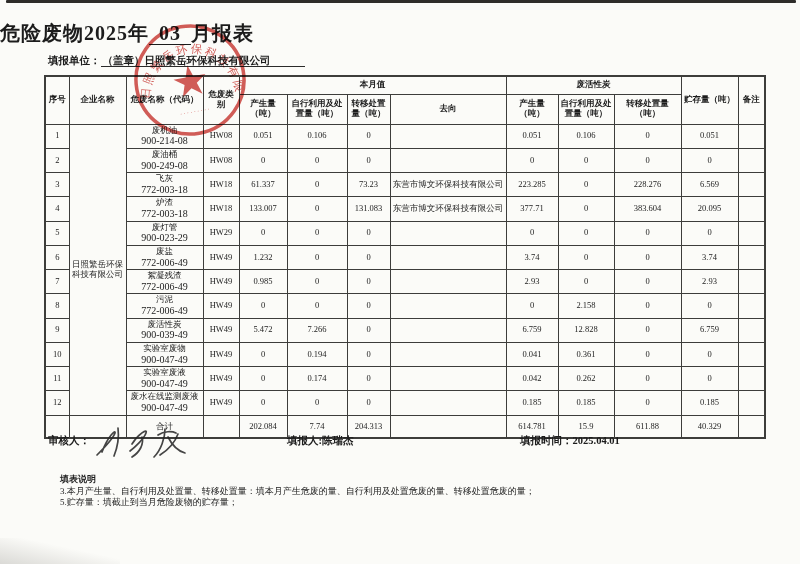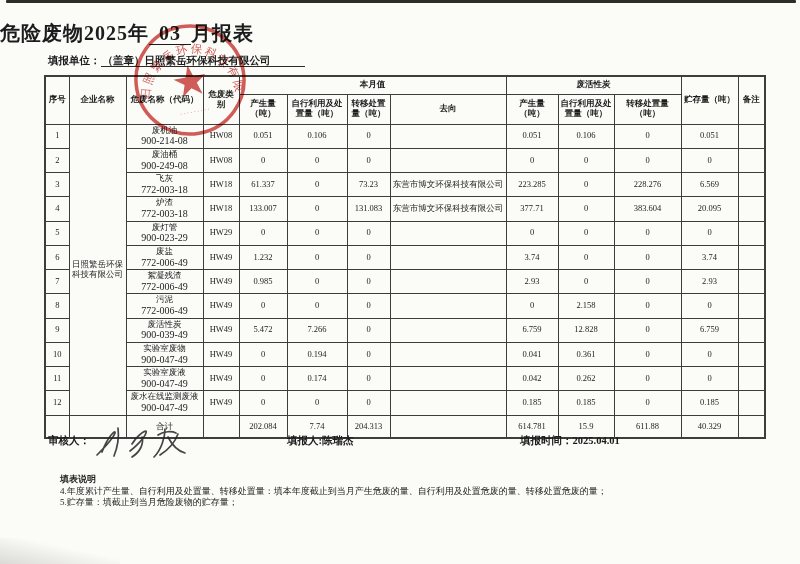--- a/index.html
+++ b/index.html
@@ -334,21 +334,21 @@
       <path d="M80 17 C84 25 90 31 97 33"></path>
       <path d="M90 14 C87 22 80 30 72 35"></path>
     </g>
   </svg>
   <span class="filler"><span>填报人:</span><span>陈瑞杰</span></span>
   <span class="report-date"><span>填报时间：</span><span>2025.04.01</span></span>
 </div>
 
 <div class="notes">
   <div class="notes-heading">填表说明</div>
-  <div>4.年度累计产生量、自行利用及处置量、转移处置量：填本年度截止到当月产生危废的量、自行利用及处置危废的量、转移处置危废的量；</div>
+  <div>3.本月产生量、自行利用及处置量、转移处置量：填本月产生危废的量、自行利用及处置危废的量、转移处置危废的量；</div>
   <div>5.贮存量：填截止到当月危险废物的贮存量；</div>
 </div>
 
 <svg class="stamp-svg" viewBox="0 0 120 120">
   <g transform="rotate(-10 60 62)">
     <circle cx="60" cy="62" r="54" fill="none" stroke="#c9342f" stroke-width="3.5"></circle>
     <polygon points="60,47 63.8,58.7 76.2,58.8 66.2,66 70,77.8 60,70.5 50,77.8 53.8,66 43.8,58.8 56.2,58.7" fill="#c9342f"></polygon>
     <defs>
       <path id="stamp-arc" d="M 17 78 A 43 43 0 1 1 103 78" fill="none"></path>
     </defs>

